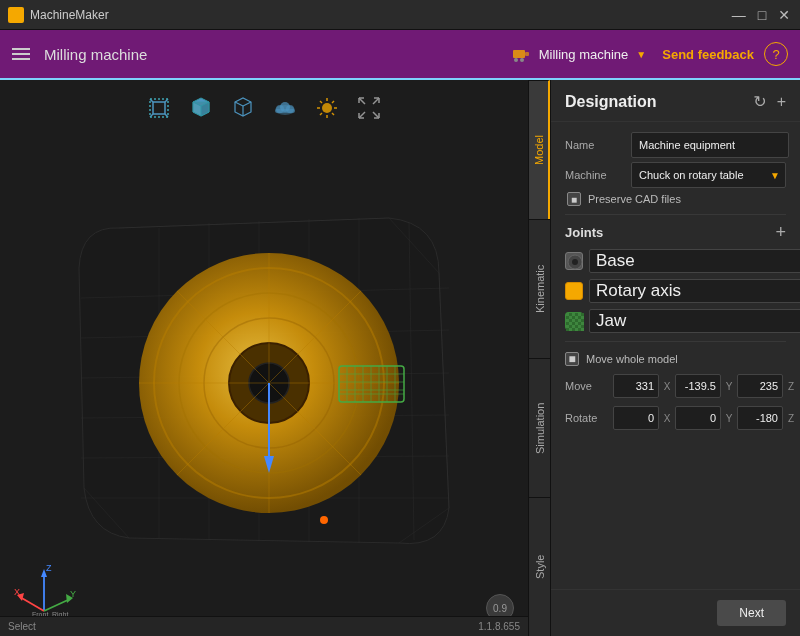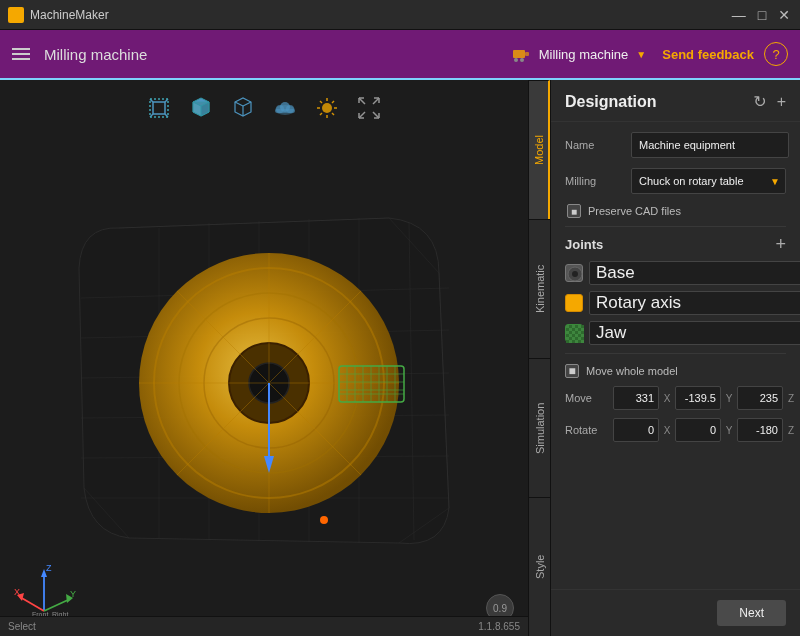--- a/index.html
+++ b/index.html
@@ -179,21 +179,21 @@
     }
     .panel-title { font-size: 16px; color: #eee; font-weight: 600; }
     .panel-header-actions { display: flex; gap: 10px; }
     .panel-header-btn { background: none; border: none; color: #aaa; cursor: pointer; font-size: 16px; }
 
     .panel-body { padding: 10px 14px; flex: 1; }
 
     .form-row {
       display: flex;
       align-items: center;
-      margin-bottom: 10px;
+      margin-bottom: 4px;
       gap: 8px;
     }
     .form-label { width: 58px; color: #aaa; font-size: 11px; flex-shrink: 0; }
     .form-input {
       flex: 1;
       background: #1e1e1e;
       border: 1px solid #444;
       color: #eee;
       padding: 4px 7px;
       font-size: 11px;
@@ -591,21 +591,21 @@
     </div>
 
     <div class="panel-body">
 
       <div class="form-row">
         <span class="form-label">Name</span>
         <input class="form-input" type="text" value="Machine equipment" style="">
       </div>
 
       <div class="form-row">
-        <span class="form-label">Milling</span>
+        <span class="form-label">Machine</span>
         <div class="form-select-wrap">
           <select class="form-select">
             <option>Chuck on rotary table</option>
             <option>Standard chuck</option>
             <option>Tailstock</option>
           </select>
           <span class="select-arrow">▼</span>
         </div>
       </div>
 

